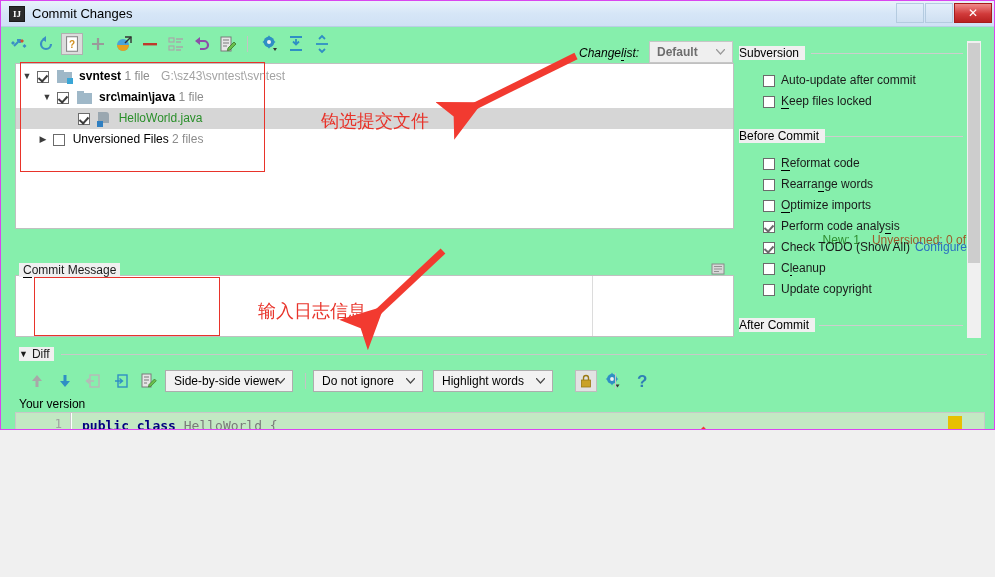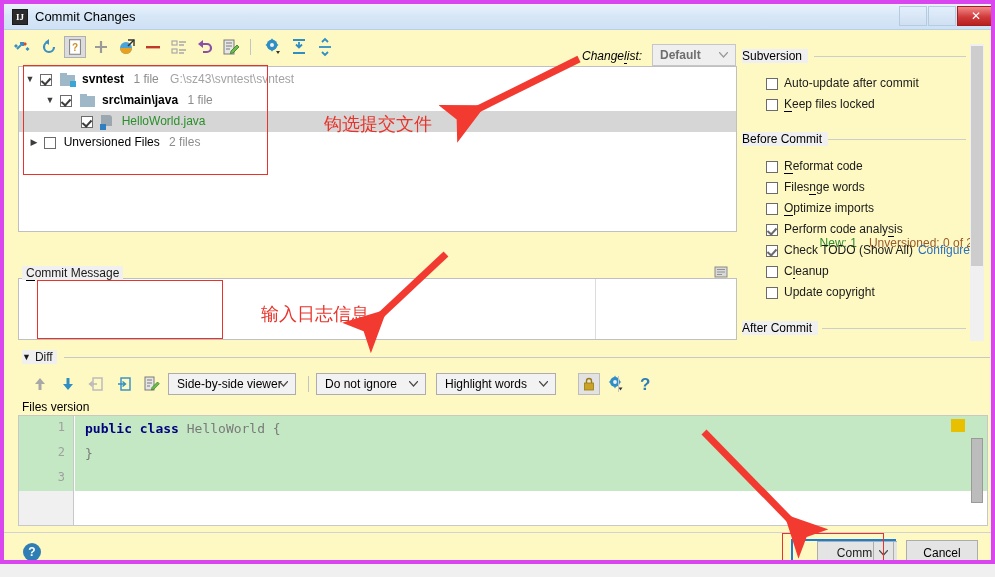--- a/index.html
+++ b/index.html
@@ -1,22 +1,22 @@
 <!DOCTYPE html>
 <html><head>
 <meta charset="utf-8">
 <style>
   html,body{margin:0;padding:0;}
   body{
     width:995px;height:577px;overflow:hidden;
     font-family:"Liberation Sans","DejaVu Sans",sans-serif;
     font-size:12px;color:#1a1a1a;background:#f0f0f0;
   }
-  #app{position:relative;width:995px;height:564px;background:#fef9c3;
-       border:4px solid #d946ef;box-sizing:border-box;overflow:hidden;}
+  #app{position:relative;width:995px;height:430px;background:#86efac;
+       border:1px solid #d946ef;box-sizing:border-box;overflow:hidden;}
 
   
   .titlebar{position:absolute;left:0;top:0;width:995px;height:26px;
     background:linear-gradient(to bottom,#e9f2fb 0%,#d6e6f7 50%,#cfe1f5 100%);
     border-bottom:1px solid #b9cfe4;box-sizing:border-box;}
   .title-icon{position:absolute;left:8px;top:5px;width:16px;height:16px;
     background:#2b2b2b;border:1px solid #1a1a1a;box-sizing:border-box;
     color:#fff;font-size:9px;line-height:14px;text-align:center;font-weight:bold;
     font-family:"Liberation Serif",serif;}
   .title-text{position:absolute;left:31px;top:5px;font-size:13px;color:#000;}
@@ -57,21 +57,21 @@
   .folder i{position:absolute;left:0;top:1px;width:15px;height:11px;background:#9fb8c8;display:block;}
   .folder i:before{content:"";position:absolute;left:0;top:-2px;width:7px;height:3px;background:#9fb8c8;}
   .folder.vcs b{position:absolute;right:-1px;bottom:-1px;width:6px;height:6px;background:#3aa6d6;display:block;}
   .jfile{display:inline-block;width:14px;height:14px;vertical-align:middle;margin-right:4px;position:relative;}
   .jfile em{position:absolute;left:1px;top:0;width:11px;height:11px;background:#9aa7b0;display:block;
       border-top-right-radius:3px;}
   .jfile b{position:absolute;left:0;bottom:-1px;width:6px;height:6px;background:#2f7fc1;display:block;}
   .tname{font-size:12px;color:#000;font-weight:bold;vertical-align:middle;}
   .tname.plain{font-weight:normal;}
   .tname.green{color:#2a8f2a;font-weight:normal;}
-  .tmeta{font-size:12px;color:#8c8c8c;vertical-align:middle;margin-left:6px;}
+  .tmeta{font-size:12px;color:#8c8c8c;vertical-align:middle;margin-left:0;}
   .tpath{font-size:12px;color:#a3a3a3;vertical-align:middle;margin-left:8px;}
 
   
   .counts{position:absolute;right:18px;top:232px;font-size:12px;}
   .c-new{color:#2e8b2e;}
   .c-unv{color:#9c5a2a;margin-left:12px;}
 
   
   .cm-title{position:absolute;left:18px;top:262px;font-size:12px;background:#f0f0f0;
     padding:0 4px;z-index:3;}
@@ -276,21 +276,21 @@
       <span class="tname">src\main\java</span>
       <span class="tmeta">1 file</span>
     </div>
 
     <div class="trow sel" style="padding-left:62px;">
       <span class="tcb on"></span>
       <span class="jfile"><em></em><b></b></span>
       <span class="tname green">HelloWorld.java</span>
     </div>
 
-    <div class="trow" style="padding-left:8px;">
+    <div class="trow" style="padding-left:20px;">
       <span class="twist">▶</span>
       <span class="tcb"></span>
       <span class="tname plain">Unversioned Files</span>
       <span class="tmeta">2 files</span>
     </div>
   </div>
 
   <div class="counts">
     <span class="c-new">New: 1</span><span class="c-unv">Unversioned: 0 of 2</span>
   </div>
@@ -373,21 +373,21 @@
         <circle cx="9" cy="8" r="5" fill="#2f8fc4"></circle>
         <circle cx="9" cy="8" r="1.9" fill="#f0f0f0"></circle>
         <path d="M9 1.6 l1.3 2.2h-2.6z M9 14.4 l1.3-2.2h-2.6z M2.6 8 l2.2-1.3v2.6z M15.4 8 l-2.2-1.3v2.6z" fill="#2f8fc4"></path>
         <path d="M12.5 13.5 l4 0 -2 3z" fill="#333"></path>
       </svg>
     </span>
     <span class="vsep" style="left:600px"></span>
     <span class="qmark">?</span>
   </div>
 
-  <div class="ver-label">Files version</div>
+  <div class="ver-label">Your version</div>
 
   <div class="editor">
     <div class="gutter">
       <div class="eline hl">
           <span class="gnum">1</span>
         </div>
       <div class="eline hl">
           <span class="gnum">2</span>
         </div>
       <div class="eline hl">
@@ -413,21 +413,21 @@
     <div class="opt" style="top:51px">
       <span class="ocb"></span><u>K</u><span>eep files locked</span>
     </div>
 
     <div class="grp-title" style="left:0;top:88px">Before Commit</div>
     <div class="grp-rule" style="left:86px;top:95px;width:138px"></div>
     <div class="opt" style="top:113px">
       <span class="ocb"></span><u>R</u><span>eformat code</span>
     </div>
     <div class="opt" style="top:134px">
-      <span class="ocb"></span><span>Files</span><u>n</u><span>ge words</span>
+      <span class="ocb"></span><span>Rearra</span><u>n</u><span>ge words</span>
     </div>
     <div class="opt" style="top:155px">
       <span class="ocb"></span><u>O</u><span>ptimize imports</span>
     </div>
     <div class="opt" style="top:197px">
       <span class="ocb on"></span><span>Check TODO (Show All)</span><span class="cfg-link">Configure</span>
     </div>
     <div class="opt" style="top:176px">
       <span class="ocb on"></span><span>Perform code analy</span><u>s</u><span>is</span>
     </div>

